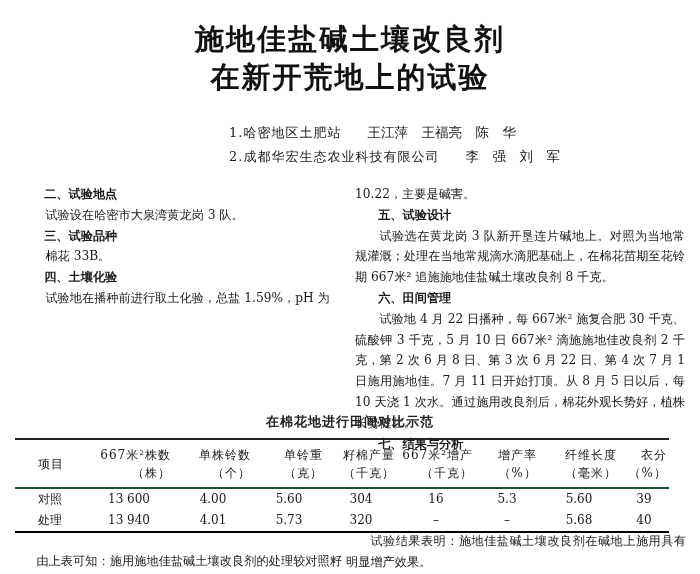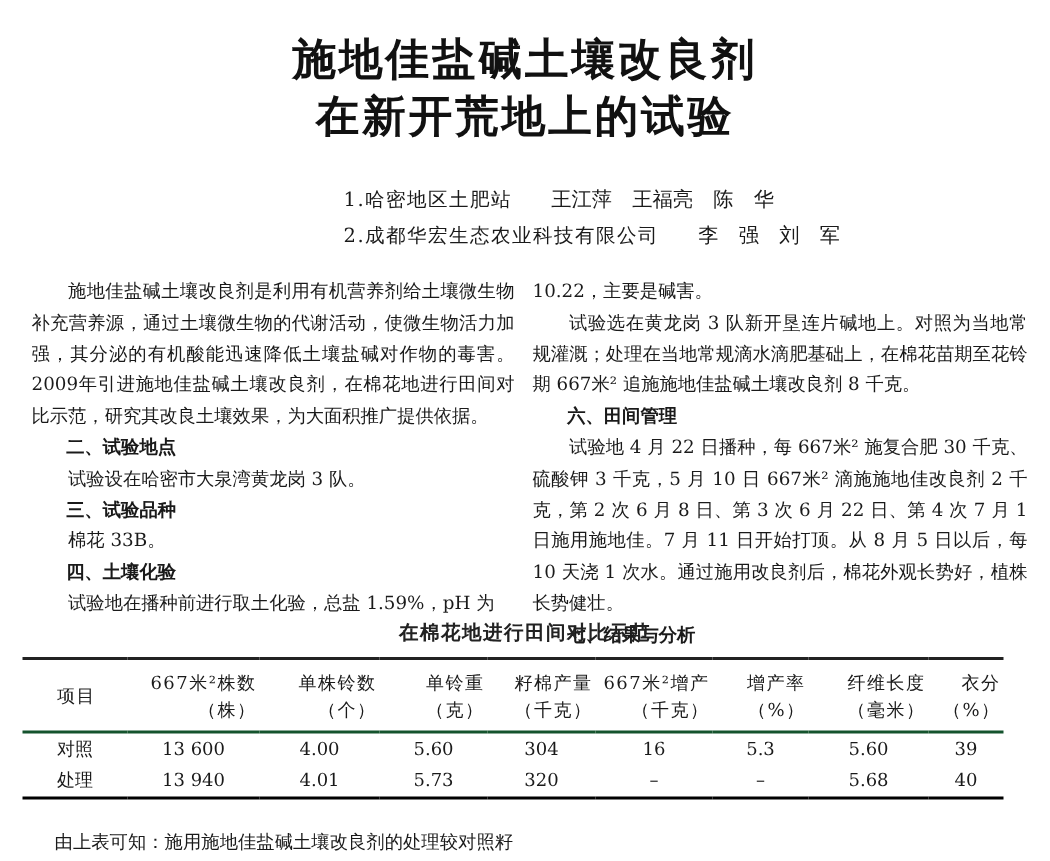--- a/index.html
+++ b/index.html
@@ -78,31 +78,31 @@
   <div class="affil a1">
     <span class="org">1.哈密地区土肥站</span>
     <span class="names">王江萍　王福亮　陈　华</span>
   </div>
   <div class="affil a2">
     <span class="org">2.成都华宏生态农业科技有限公司</span>
     <span class="names">李　强　刘　军</span>
   </div>
 
   <div class="col left">
-    <p>施地佳盐碱土壤改良剂是利用有机营养剂给土壤微生物补充营养源，通过土壤微生物的代谢活动，使微生物活力加强，其分泌的有机酸能迅速降低土壤盐碱对作物的毒害。2009年引进施地佳盐碱土壤改良剂，在棉花地进行田间对比示范，研究其改良土壤效果，为大面积推广提供依据。</p>
     <h3>二、试验地点</h3>
     <p>试验设在哈密市大泉湾黄龙岗 3 队。</p>
     <h3>三、试验品种</h3>
     <p>棉花 33B。</p>
     <h3>四、土壤化验</h3>
     <p>试验地在播种前进行取土化验，总盐 1.59%，pH 为</p>
   </div>
 
   <div class="col right">
     <p class="noindent">10.22，主要是碱害。</p>
+    <h3>五、试验设计</h3>
     <p>试验选在黄龙岗 3 队新开垦连片碱地上。对照为当地常规灌溉；处理在当地常规滴水滴肥基础上，在棉花苗期至花铃期 667米² 追施施地佳盐碱土壤改良剂 8 千克。</p>
     <h3>六、田间管理</h3>
     <p>试验地 4 月 22 日播种，每 667米² 施复合肥 30 千克、硫酸钾 3 千克，5 月 10 日 667米² 滴施施地佳改良剂 2 千克，第 2 次 6 月 8 日、第 3 次 6 月 22 日、第 4 次 7 月 1 日施用施地佳。7 月 11 日开始打顶。从 8 月 5 日以后，每 10 天浇 1 次水。通过施用改良剂后，棉花外观长势好，植株长势健壮。</p>
     <h3>七、结果与分析</h3>
   </div>
 
   <div class="table-caption">在棉花地进行田间对比示范</div>
 
   <table class="data-table">
     <thead>
@@ -166,14 +166,17 @@
         <td>–</td>
         <td>5.68</td>
         <td>40</td>
       </tr>
     </tbody>
   </table>
 
   <div class="foot left">
     <p>由上表可知：施用施地佳盐碱土壤改良剂的处理较对照籽棉 667米² 增产 16 千克，增产率 5.3%。</p>
   </div>
+  <div class="foot right">
+    <p>试验结果表明：施地佳盐碱土壤改良剂在碱地上施用具有明显增产效果。</p>
+  </div>
 
 </div>
 
 </body></html>

